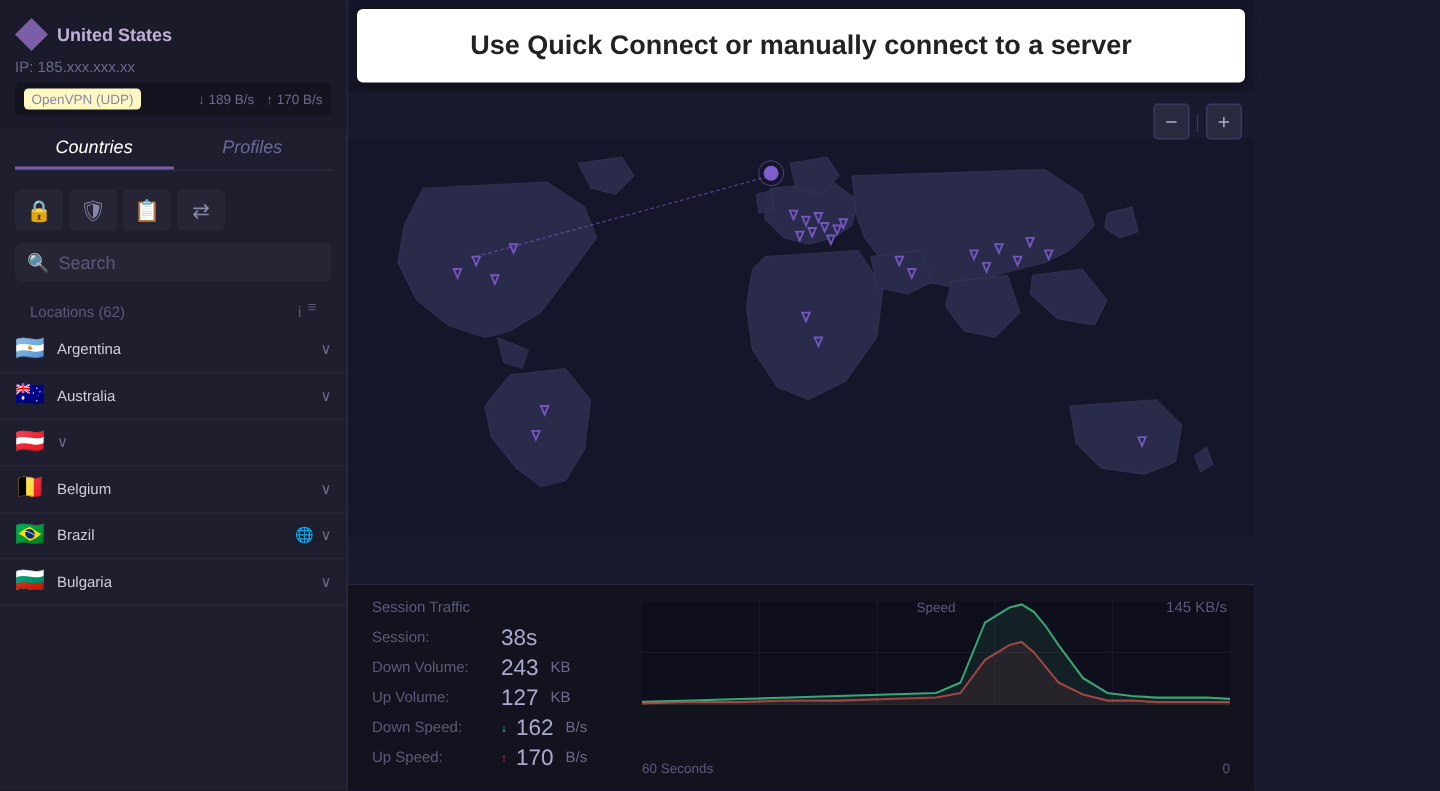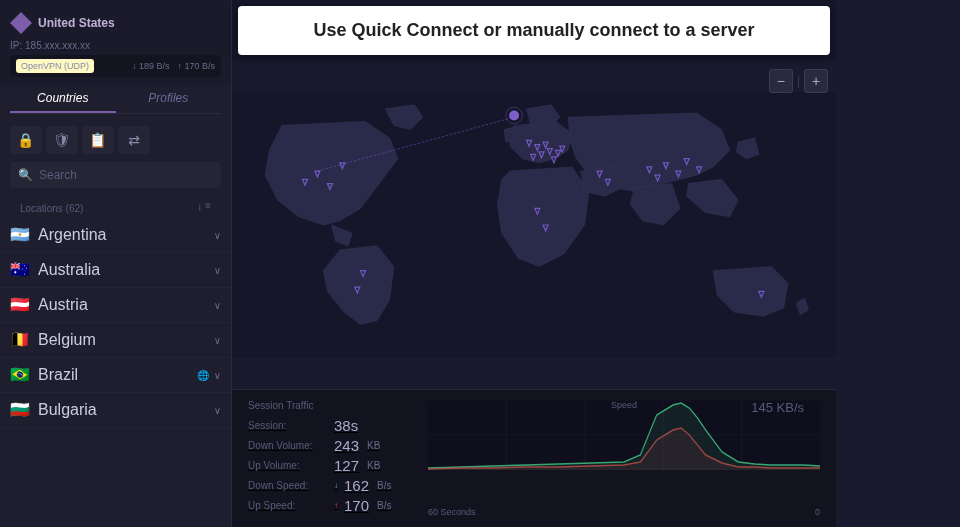--- a/index.html
+++ b/index.html
@@ -40,21 +40,21 @@
     .locations-icons { margin-left: auto; display: flex; gap: 4px; }
     .loc-icon { color: #5a5a7a; font-size: 10px; cursor: pointer; }
 
     .country-list { flex: 1; overflow-y: auto; }
     .country-list::-webkit-scrollbar { width: 4px; }
     .country-list::-webkit-scrollbar-track { background: #1e1e2e; }
     .country-list::-webkit-scrollbar-thumb { background: #3a3a5a; border-radius: 2px; }
 
     .country-item { display: flex; align-items: center; padding: 8px 10px; cursor: pointer; border-bottom: 1px solid #252535; }
     .country-flag { width: 20px; height: 14px; margin-right: 8px; border-radius: 2px; font-size: 16px; line-height: 14px; }
-    .country-name { color: #ccccdd; font-size: 16px; flex: 1; }
+    .country-name { color: #ccccdd; font-size: 10px; flex: 1; }
     .country-globe { color: #5a5a7a; font-size: 10px; margin-right: 4px; }
     .country-chevron { color: #6a6a8a; font-size: 10px; cursor: pointer; }
 
     
     .main-content { flex: 1; display: flex; flex-direction: column; background: #16162a; position: relative; }
 
     
     .tooltip-banner { background: white; color: #222; font-size: 18px; font-weight: 600; text-align: center; padding: 14px 20px; border-radius: 4px; margin: 6px; z-index: 100; box-shadow: 0 2px 8px rgba(0,0,0,0.4); }
 
     
@@ -65,30 +65,30 @@
     .map-divider { color: #3a3a5a; font-size: 12px; }
 
     
     .world-map { width: 100%; height: 100%; }
 
     
     .stats-panel { background: #13131f; padding: 10px 16px; border-top: 1px solid #2a2a3e; }
     .stats-row { display: flex; gap: 20px; }
     .stats-left { min-width: 160px; }
     .stats-title { color: #5a5a7a; font-size: 10px; margin-bottom: 6px; }
-    .stat-item { display: flex; align-items: center; gap: 6px; margin-bottom: 3px; text-decoration: underline; }
+    .stat-item { display: flex; align-items: center; gap: 6px; margin-bottom: 3px; }
     .stat-label { color: #5a5a7a; font-size: 10px; min-width: 80px; }
     .stat-value { color: #aaaacc; font-size: 15px; }
     .stat-arrow { font-size: 8px; }
     .stat-arrow.down { color: #44aacc; }
     .stat-arrow.up { color: #cc4444; }
     .stat-unit { color: #6a6a8a; font-size: 10px; margin-left: 2px; }
 
     .chart-area { flex: 1; position: relative; }
-    .chart-label-top { position: absolute; top: 0; right: 16px; color: #5a5a7a; font-size: 13px; }
+    .chart-label-top { position: absolute; top: 0; right: 2px; color: #5a5a7a; font-size: 10px; }
     .chart-label-bottom { position: absolute; bottom: 0; left: 0; color: #5a5a7a; font-size: 9px; }
     .chart-label-right { position: absolute; bottom: 0; right: 0; color: #5a5a7a; font-size: 9px; }
     .speed-label { position: absolute; top: 0; left: 50%; transform: translateX(-50%); color: #5a5a7a; font-size: 9px; }
 
     .close-btn { position: absolute; top: 4px; right: 8px; background: none; border: none; color: #888; cursor: pointer; font-size: 14px; z-index: 20; }
   </style>
 </head>
 <body>
 
 <div class="app-container">
@@ -141,21 +141,20 @@
         <span class="country-name">Argentina</span>
         <span class="country-chevron">∨</span>
       </div>
       <div class="country-item">
         <span class="country-flag">🇦🇺</span>
         <span class="country-name">Australia</span>
         <span class="country-chevron">∨</span>
       </div>
       <div class="country-item">
         <span class="country-flag">🇦🇹</span>
-        <span class="country-name">Austria</span>
         <span class="country-chevron">∨</span>
       </div>
       <div class="country-item">
         <span class="country-flag">🇧🇪</span>
         <span class="country-name">Belgium</span>
         <span class="country-chevron">∨</span>
       </div>
       <div class="country-item">
         <span class="country-flag">🇧🇷</span>
         <span class="country-name">Brazil</span>

